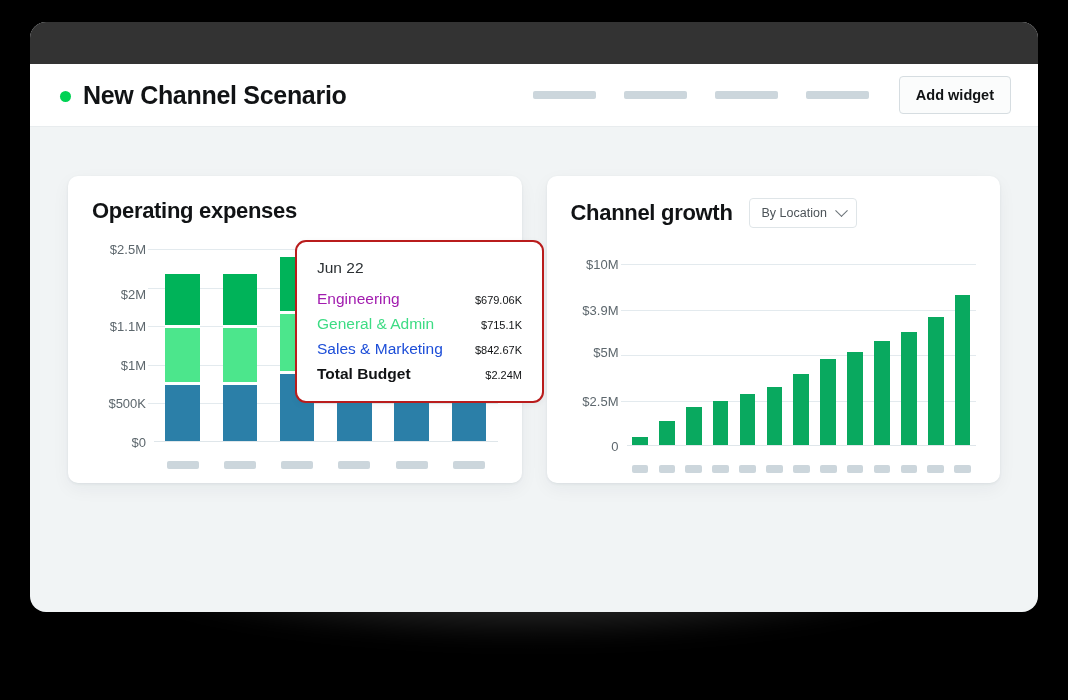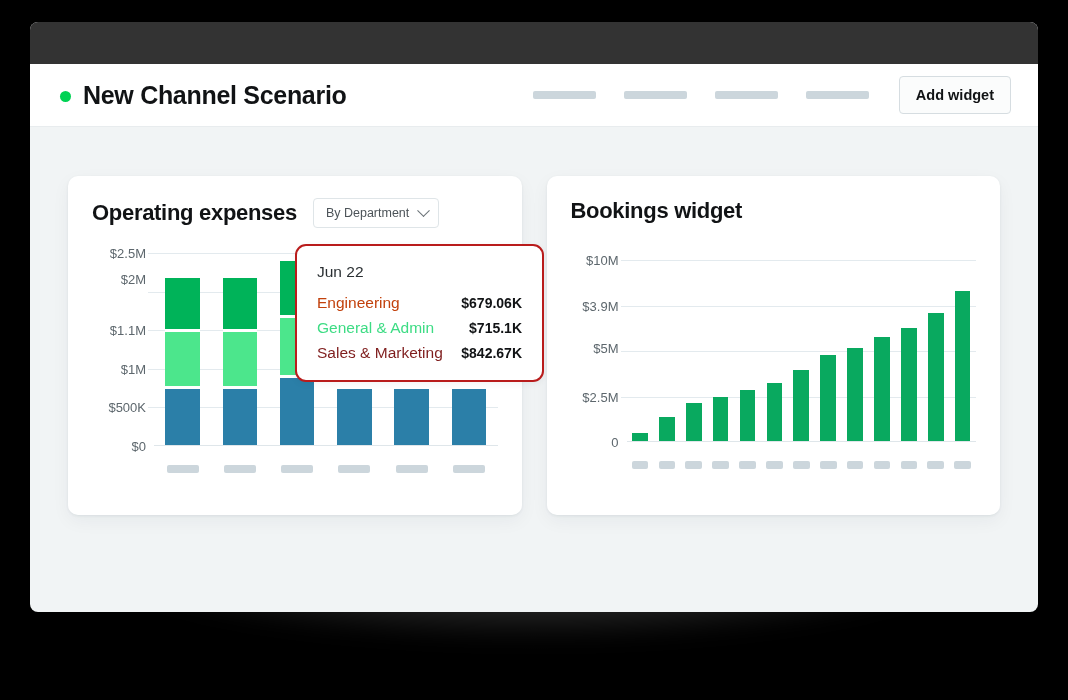--- a/index.html
+++ b/index.html
@@ -18,21 +18,21 @@
     height: 700px;
   }
 
   
   .window {
     position: absolute;
     left: 30px;
     top: 22px;
     width: 1008px;
     height: 590px;
-    border-radius: 8px;
+    border-radius: 16px;
     background: #f1f4f5;
     overflow: hidden;
     z-index: 2;
   }
   .window-shadow {
     position: absolute;
     left: 96px;
     top: 470px;
     width: 876px;
     height: 168px;
@@ -105,21 +105,21 @@
   
   .dashboard {
     padding: 49px 38px 0 38px;
     display: flex;
     gap: 25px;
   }
   .card {
     background: #ffffff;
     border-radius: 10px;
     box-shadow: 0 1px 3px rgba(20,40,55,0.07), 0 6px 18px rgba(20,40,55,0.05);
-    padding: 22px 24px 42px 24px;
+    padding: 22px 24px 10px 24px;
     flex: 1 1 0;
     min-width: 0;
     position: relative;
   }
   .card-head {
     display: flex;
     align-items: center;
     gap: 16px;
     margin-bottom: 10px;
   }
@@ -256,24 +256,24 @@
     margin-bottom: 9px;
   }
   .tt-row {
     display: flex;
     justify-content: space-between;
     align-items: baseline;
     gap: 12px;
     padding: 3.5px 0;
   }
   .tt-name { font-size: 15.5px; white-space: nowrap; }
-  .tt-val  { font-size: 14px; font-weight: 700; color: #111315; white-space: nowrap; }
-  .tt-name.c-eng { color: #c2410c; }
+  .tt-val  { font-size: 11px; font-weight: 400; color: #111315; white-space: nowrap; }
+  .tt-name.c-eng { color: #a21caf; }
   .tt-name.c-ga  { color: #3ddc84; }
-  .tt-name.c-sm  { color: #7f1d1d; }
+  .tt-name.c-sm  { color: #1d4ed8; }
   .tt-name.c-tot { color: #111315; font-weight: 700; }
 </style>
 </head>
 <body>
 
 <div class="stage">
 
   <div class="window-shadow"></div>
 
   <div class="window">
@@ -293,31 +293,27 @@
         <span class="nav-ph"></span>
       </div>
       <button class="add-widget-btn">Add widget</button>
     </div>
 
     <div class="dashboard">
 
       <div class="card">
         <div class="card-head">
           <span class="card-title">Operating expenses</span>
-          <div class="select-btn">
-            <span class="select-label">By Department</span>
-            <span class="chev"></span>
-          </div>
         </div>
 
         <div class="chart">
           <div class="plot-row">
             <div class="y-axis">
               <span class="y-tick" style="top:7px">$2.5M</span>
-              <span class="y-tick" style="top:33px">$2M</span>
+              <span class="y-tick" style="top:52px">$2M</span>
               <span class="y-tick" style="top:84.2px">$1.1M</span>
               <span class="y-tick" style="top:122.8px">$1M</span>
               <span class="y-tick" style="top:161.4px">$500K</span>
               <span class="y-tick" style="top:200px">$0</span>
             </div>
 
             <div class="plot">
               <div class="gridline" style="top:7px"></div>
               <div class="gridline" style="top:45.6px"></div>
               <div class="gridline" style="top:84.2px"></div>
@@ -399,27 +395,35 @@
               <span class="tt-val">$679.06K</span>
             </div>
             <div class="tt-row">
               <span class="tt-name c-ga">General &amp; Admin</span>
               <span class="tt-val">$715.1K</span>
             </div>
             <div class="tt-row">
               <span class="tt-name c-sm">Sales &amp; Marketing</span>
               <span class="tt-val">$842.67K</span>
             </div>
+            <div class="tt-row">
+              <span class="tt-name c-tot">Total Budget</span>
+              <span class="tt-val">$2.24M</span>
+            </div>
           </div>
         </div>
       </div>
 
       <div class="card">
         <div class="card-head">
-          <span class="card-title">Bookings widget</span>
+          <span class="card-title">Channel growth</span>
+          <div class="select-btn">
+            <span class="select-label">By Location</span>
+            <span class="chev"></span>
+          </div>
         </div>
 
         <div class="chart">
           <div class="plot-row">
             <div class="y-axis wide">
               <span class="y-tick" style="top:18px">$10M</span>
               <span class="y-tick" style="top:63.5px">$3.9M</span>
               <span class="y-tick" style="top:106px">$5M</span>
               <span class="y-tick" style="top:154.5px">$2.5M</span>
               <span class="y-tick" style="top:200px">0</span>

